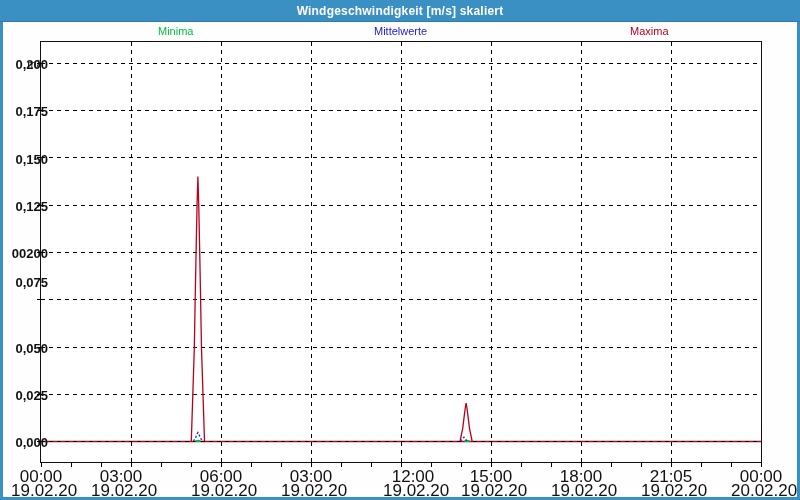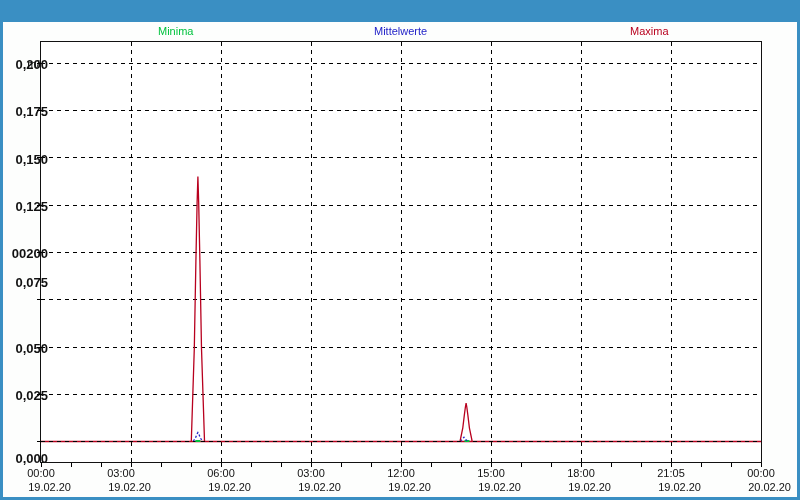--- a/index.html
+++ b/index.html
@@ -26,28 +26,31 @@
     position:absolute;left:37px;top:19px;width:722px;height:422px;
     border:1px solid #111;background:#ffffff;
   }
   #plot-svg{display:block;width:720px;height:420px;}
   .ylab{position:absolute;left:0;width:45px;text-align:right;font-size:13px;color:#111;height:13px;font-weight:bold;}
   .ytick{position:absolute;left:34px;width:4px;height:1px;background:#000;}
   #x-minor-ticks{
     position:absolute;left:38px;top:441px;width:721px;height:4px;
     background:repeating-linear-gradient(to right,#000 0 1px,transparent 1px 30px);
   }
-  .xlab{position:absolute;top:445px;width:60px;text-align:center;font-size:11px;color:#111;}
+  .xlab{position:absolute;top:445px;width:60px;text-align:center;font-size:17px;color:#111;}
   .xlab .xt{height:14px;}
   .xlab .xd{height:13px;text-align:right;}
 </style>
 </head>
 <body>
 
 <div id="window">
+  <div id="titlebar">
+    <span class="title">Windgeschwindigkeit [m/s] skaliert</span>
+  </div>
 
   <div id="chart-body">
 
     <span class="legend-item" style="left: 124px; color: rgb(0, 194, 62); padding-left: 31px;">Minima</span>
     <span class="legend-item" style="left: 335px; color: rgb(35, 35, 200); padding-left: 36px;">Mittelwerte</span>
     <span class="legend-item" style="left: 627px; color: rgb(184, 0, 30);">Maxima</span>
 
     <div id="ylabel-unit">m/s</div>
 
     <div id="plot-area">
@@ -79,41 +82,41 @@
     </div>
 
     <div class="ylab" style="top:35px">0,200</div>
     <div class="ylab" style="top:82px">0,175</div>
     <div class="ylab" style="top:130px">0,150</div>
     <div class="ylab" style="top:177px">0,125</div>
     <div class="ylab" style="top:224px">00200</div>
     <div class="ylab" style="top:253px">0,075</div>
     <div class="ylab" style="top:319px">0,050</div>
     <div class="ylab" style="top:366px">0,025</div>
-    <div class="ylab" style="top:429px">0,000</div>
+    <div class="ylab" style="top:413px">0,000</div>
 
     <div id="x-minor-ticks"></div>
 
     <div class="xlab" style="left:8px">
         <div class="xt">00:00</div>
         <div class="xd">19.02.20</div>
       </div>
     <div class="xlab" style="left:88px">
         <div class="xt">03:00</div>
         <div class="xd">19.02.20</div>
       </div>
     <div class="xlab" style="left:188px">
         <div class="xt">06:00</div>
         <div class="xd">19.02.20</div>
       </div>
     <div class="xlab" style="left:278px">
         <div class="xt">03:00</div>
         <div class="xd">19.02.20</div>
       </div>
-    <div class="xlab" style="left:368px">
+    <div class="xlab" style="left:380px">
         <div class="xt">12:00</div>
         <div class="xd">19.02.20</div>
       </div>
     <div class="xlab" style="left:458px">
         <div class="xt">15:00</div>
         <div class="xd">19.02.20</div>
       </div>
     <div class="xlab" style="left:548px">
         <div class="xt">18:00</div>
         <div class="xd">19.02.20</div>

